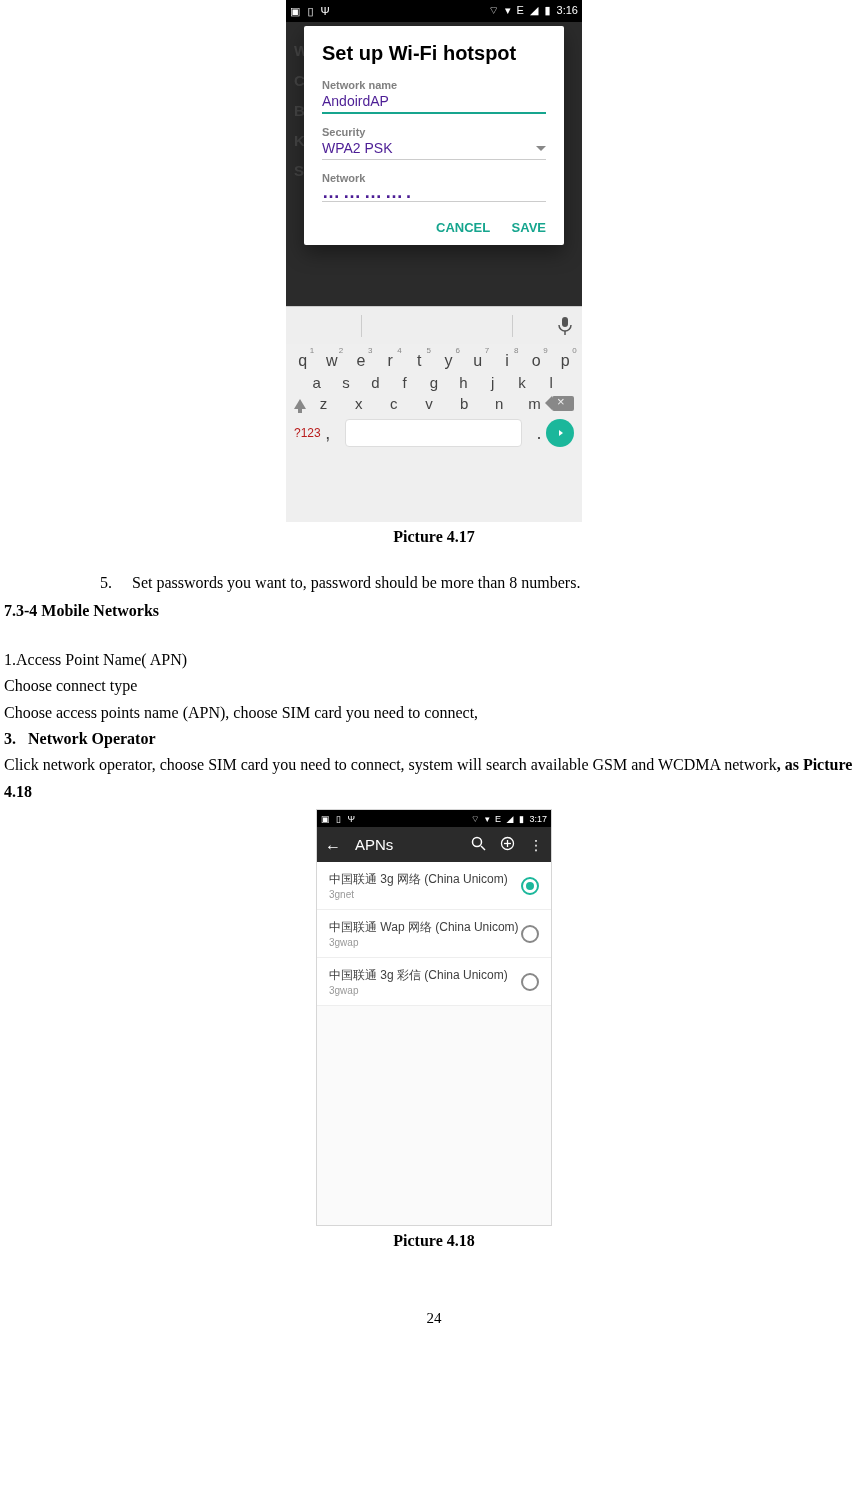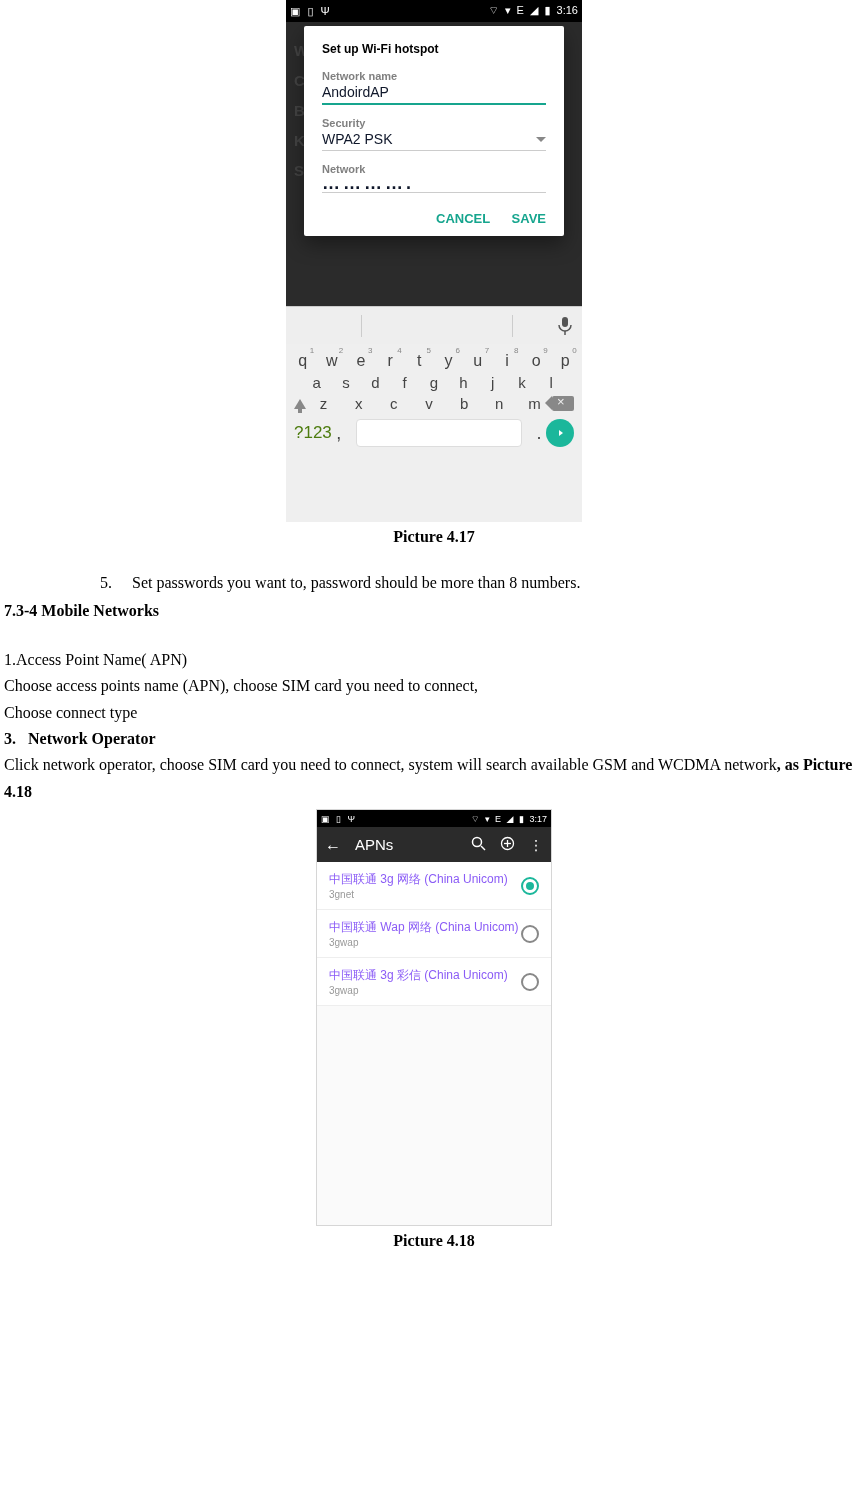--- a/index.html
+++ b/index.html
@@ -36,23 +36,23 @@
       background:#2b2b2b; z-index:1;
     }
     .graybg .letters { color:#444; font-family:Arial,Helvetica,sans-serif; font-size:15px; font-weight:bold; padding:14px 8px; line-height:2; }
     .graybg .letters span{display:block;}
 
     .dialog {
       position:absolute; top:26px; left:18px; right:18px; z-index:3;
       background:#fff; border-radius:2px; box-shadow:0 8px 20px rgba(0,0,0,.4);
       padding:16px 18px 10px 18px; font-family:Arial,Helvetica,sans-serif;
     }
-    .dialog-title { font-size:12px; font-weight:bold; color:#000; margin-bottom:14px;}
+    .dialog-title { font-size:20px; font-weight:bold; color:#000; margin-bottom:14px;}
     .field-label { font-size:11px; color:#808080;font-weight:bold; }
-    .field-value { font-size:14px; color:#0f172a; padding:2px 0 3px; }
+    .field-value { font-size:14px; color:#4c1d95; padding:2px 0 3px; }
     .field-line { height:1px; background:#ccc; margin-bottom:12px; }
     .field-line.active { height:2px; background:#16a58e; }
     .sec-row{ display:flex; align-items:center; justify-content:space-between;}
     .caret{ width:0;height:0;border-left:5px solid transparent;border-right:5px solid transparent;border-top:5px solid #888;}
     .dots{ letter-spacing:3px; font-weight:bold; font-size:18px; line-height:12px;}
     .dialog-actions{ text-align:right; padding-top:6px; font-size:13px; font-weight:bold; color:#16a58e;}
     .dialog-actions span{ margin-left:18px; cursor:pointer;}
 
     .suggestrow{
       position:absolute; left:0; right:0; top:306px; height:38px; z-index:4;
@@ -73,21 +73,21 @@
     .krow.top .keycap{ font-size:16px; position:relative;}
     .krow.top .keycap sup{ position:absolute; top:-6px; right:0; font-size:8px; color:#888;}
     .krow.mid .keycap, .krow.bot .keycap{ font-size:15px;}
     .krow.bot{ padding:0 6px; }
     .shift{ width:0;height:0;border-left:6px solid transparent;border-right:6px solid transparent;border-bottom:10px solid #888; position:relative;}
     .shift:after{content:"";position:absolute;left:-2px;top:10px;width:4px;height:4px;background:#888;}
     .bksp{ width:22px; height:15px; background:#888; position:relative; border-radius:2px;}
     .bksp:before{content:"";position:absolute;left:-7px;top:0;border-top:7.5px solid transparent;border-bottom:7.5px solid transparent;border-right:7px solid #888;}
     .bksp:after{content:"×";position:absolute;left:5px;top:-2px;color:#efefef;font-size:13px;}
     .krow.last{ padding:0 6px; height:34px;}
-    .k123{ font-size:17px; color:#4d7c0f;}
+    .k123{ font-size:12px; color:#b91c1c;}
     .spacebar{ flex:1; height:26px; background:#fff; border:1px solid #ddd; border-radius:4px; margin:0 10px;}
     .enter{ width:28px; height:28px; border-radius:50%; background:#1bb79b; display:flex; align-items:center; justify-content:center; color:#fff;}
 
     
     .caption{ text-align:center; font-weight:bold; font-size:16px; margin:6px 16px 24px;}
     .body{ font-size:16px; line-height:1.65; padding:0 4px;}
     .body .li5{ padding-left:96px; }
     .body .li5 .num{ display:inline-block; width:28px;}
     .heading45{ font-weight:bold; margin:2px 0 22px; }
     .li3num{ font-weight:bold;}
@@ -96,21 +96,21 @@
     
     .fig2-wrap{ width:236px; margin:0 auto; }
     .phone2{ width:236px; height:417px; background:#fafafa; border:1px solid #d6d6d6; position:relative; font-family:Arial,Helvetica,sans-serif; box-sizing:border-box; overflow:hidden;}
     .phone2 .statusbar{ font-size:9px; height:17px;}
     .appbar{ height:35px; background:#2b2b2b; color:#fff; display:flex; align-items:center; padding:0 8px; font-size:14px;}
     .appbar .back{ margin-right:14px; font-size:16px; cursor:pointer;}
     .appbar .title{ font-weight:500; flex:1; font-size:15px;}
     .appbar .act{ margin-left:14px; cursor:pointer;}
     .apn-item{ background:#fff; padding:9px 12px; display:flex; align-items:center; justify-content:space-between; border-bottom:1px solid #eee;}
     .apn-item .texts{}
-    .apn-item .t1{ font-size:12px; color:#8b5cf6;}
+    .apn-item .t1{ font-size:12px; color:#404040;}
     .apn-item .t2{ font-size:10px; color:#999; margin-top:1px;}
     .radio{ width:14px; height:14px; border:2px solid #888; border-radius:50%; position:relative;}
     .radio.sel{ border-color:#1bb79b;}
     .radio.sel:after{content:"";position:absolute;left:3px;top:3px;width:8px;height:8px;border-radius:50%;background:#1bb79b;}
 
     .page-number{ text-align:center; font-size:15px; padding:36px 0 12px;}
   </style>
 </head>
 <body>
 
@@ -238,22 +238,22 @@
   <div class="caption">Picture 4.17</div>
 
   <div class="body">
     <div class="li5">
       <span class="num">5.</span>
       <span>Set passwords you want to, password should be more than 8 numbers.</span>
     </div>
     <div class="heading45">7.3-4 Mobile Networks</div>
 
     <div>1.Access Point Name( APN)</div>
+    <div>Choose connect type</div>
     <div>Choose access points name (APN), choose SIM card you need to connect,</div>
-    <div>Choose connect type</div>
     <div>
       <span class="li3num">3.</span>
       <span> &nbsp; </span>
       <span class="boldinline">Network Operator</span>
     </div>
     <div>
       <span>Click network operator, choose SIM card you need to connect, system will search available GSM and WCDMA network</span><span class="boldinline">, as Picture 4.18</span>
     </div>
   </div>
 
@@ -316,13 +316,14 @@
               <div class="t2">3gwap</div>
             </div>
             <div class="radio"></div>
           </div>
         </div>
 
     </div>
   </div>
   <div class="caption">Picture 4.18</div>
 
+  <div class="page-number">24</div>
 </div>
 
 </body></html>

